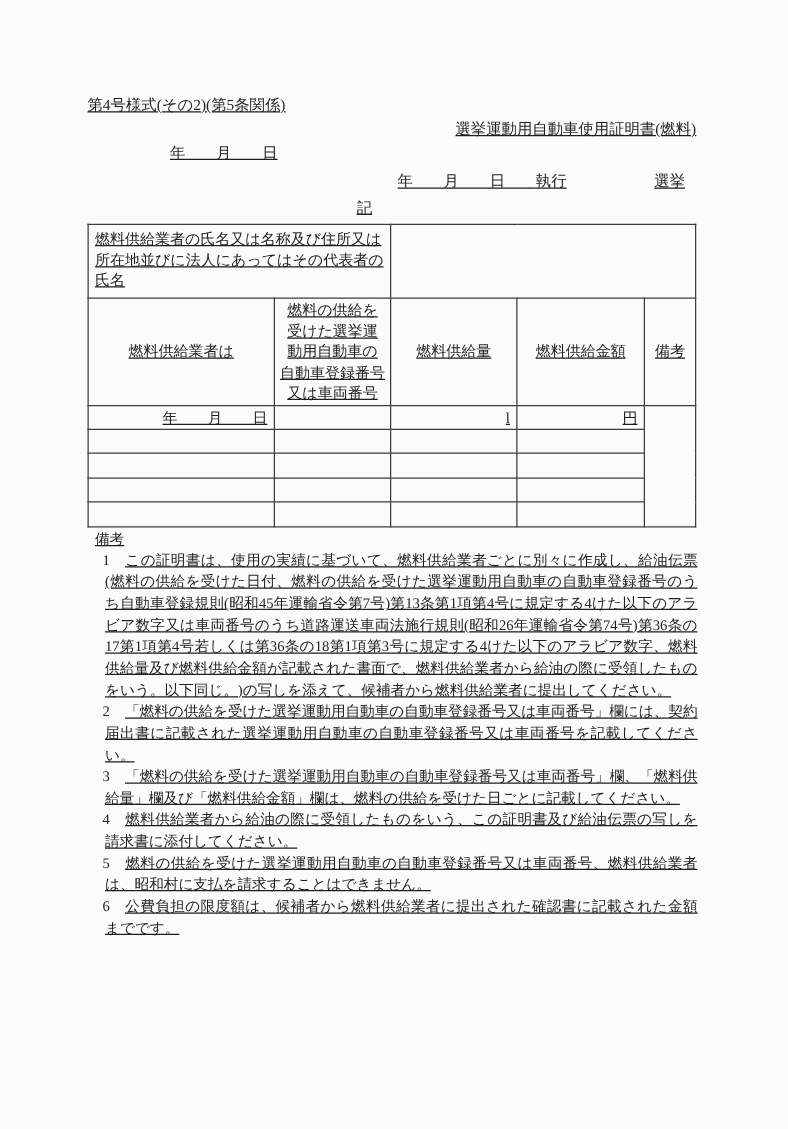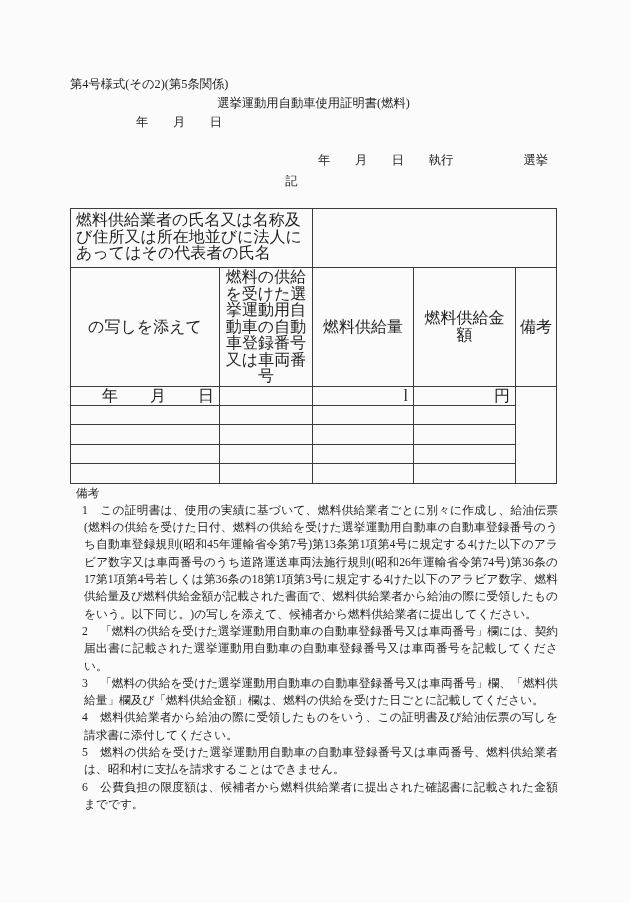--- a/index.html
+++ b/index.html
@@ -11,42 +11,43 @@
     overflow: hidden;
     position: relative;
   }
   .doc {
     position: absolute;
     left: 70px; top: 0;
     width: 487px;
     padding-top: 75px;
     font-size: 12.3px;
     line-height: 19px;
+    text-decoration: underline;
   }
-  .title-line { text-align: center; }
+  .title-line { text-align: right; }
   .declaration { margin-left: 13px; }
   .issue-date { margin-left: 66px; }
-  .right-block { margin-left: 248px; width: 230px; margin-top: 18px; line-height: 20px; }
+  .right-block { margin-left: 248px; width: 230px; margin-top: 3px; line-height: 20px; }
   .rb-line { display: flex; justify-content: space-between; align-items: center; }
   .exec-gap { white-space: pre; }
   .seal {
     display: inline-flex; align-items: center; justify-content: center;
     width: 16px; height: 16px;
     border: 1px solid #2a2a2a; border-radius: 50%;
     font-size: 9px; line-height: 1;
     margin-right: 4px;
   }
   .record-line { text-align: center; padding-right: 44px; margin-top: 2px; }
 
   table.form-table {
     border-collapse: collapse;
     table-layout: fixed;
     width: 486px;
-    margin-top: 17px;
-    font-size: 16px;
+    margin-top: 3px;
+    font-size: 12px;
   }
   table.form-table td {
     border: 1px solid #3c3c3c;
     padding: 1px 5px;
     line-height: 16.5px;
     vertical-align: middle;
     overflow: hidden;
   }
   tr.r1 td { height: 59px; vertical-align: top; padding-top: 3px; }
   tr.r2 td { height: 82px; text-align: center; }
@@ -94,21 +95,21 @@
         <col style="width:101px">
         <col style="width:102px">
         <col style="width:41px">
     </colgroup>
     <tbody>
       <tr class="r1">
         <td colspan="2">燃料供給業者の氏名又は名称及び住所又は所在地並びに法人にあってはその代表者の氏名</td>
         <td colspan="3"></td>
       </tr>
       <tr class="r2">
-        <td>の写しを添えて</td>
+        <td>燃料供給業者は</td>
         <td class="vehicle-header">燃料の供給を受けた選挙運動用自動車の自動車登録番号又は車両番号</td>
         <td>燃料供給量</td>
         <td>燃料供給金額</td>
         <td class="remarks-header">備考</td>
       </tr>
       <tr class="dr">
         <td class="date-cell">年　　月　　日</td>
         <td></td>
         <td class="unit-cell">l</td>
         <td class="unit-cell">円</td>

